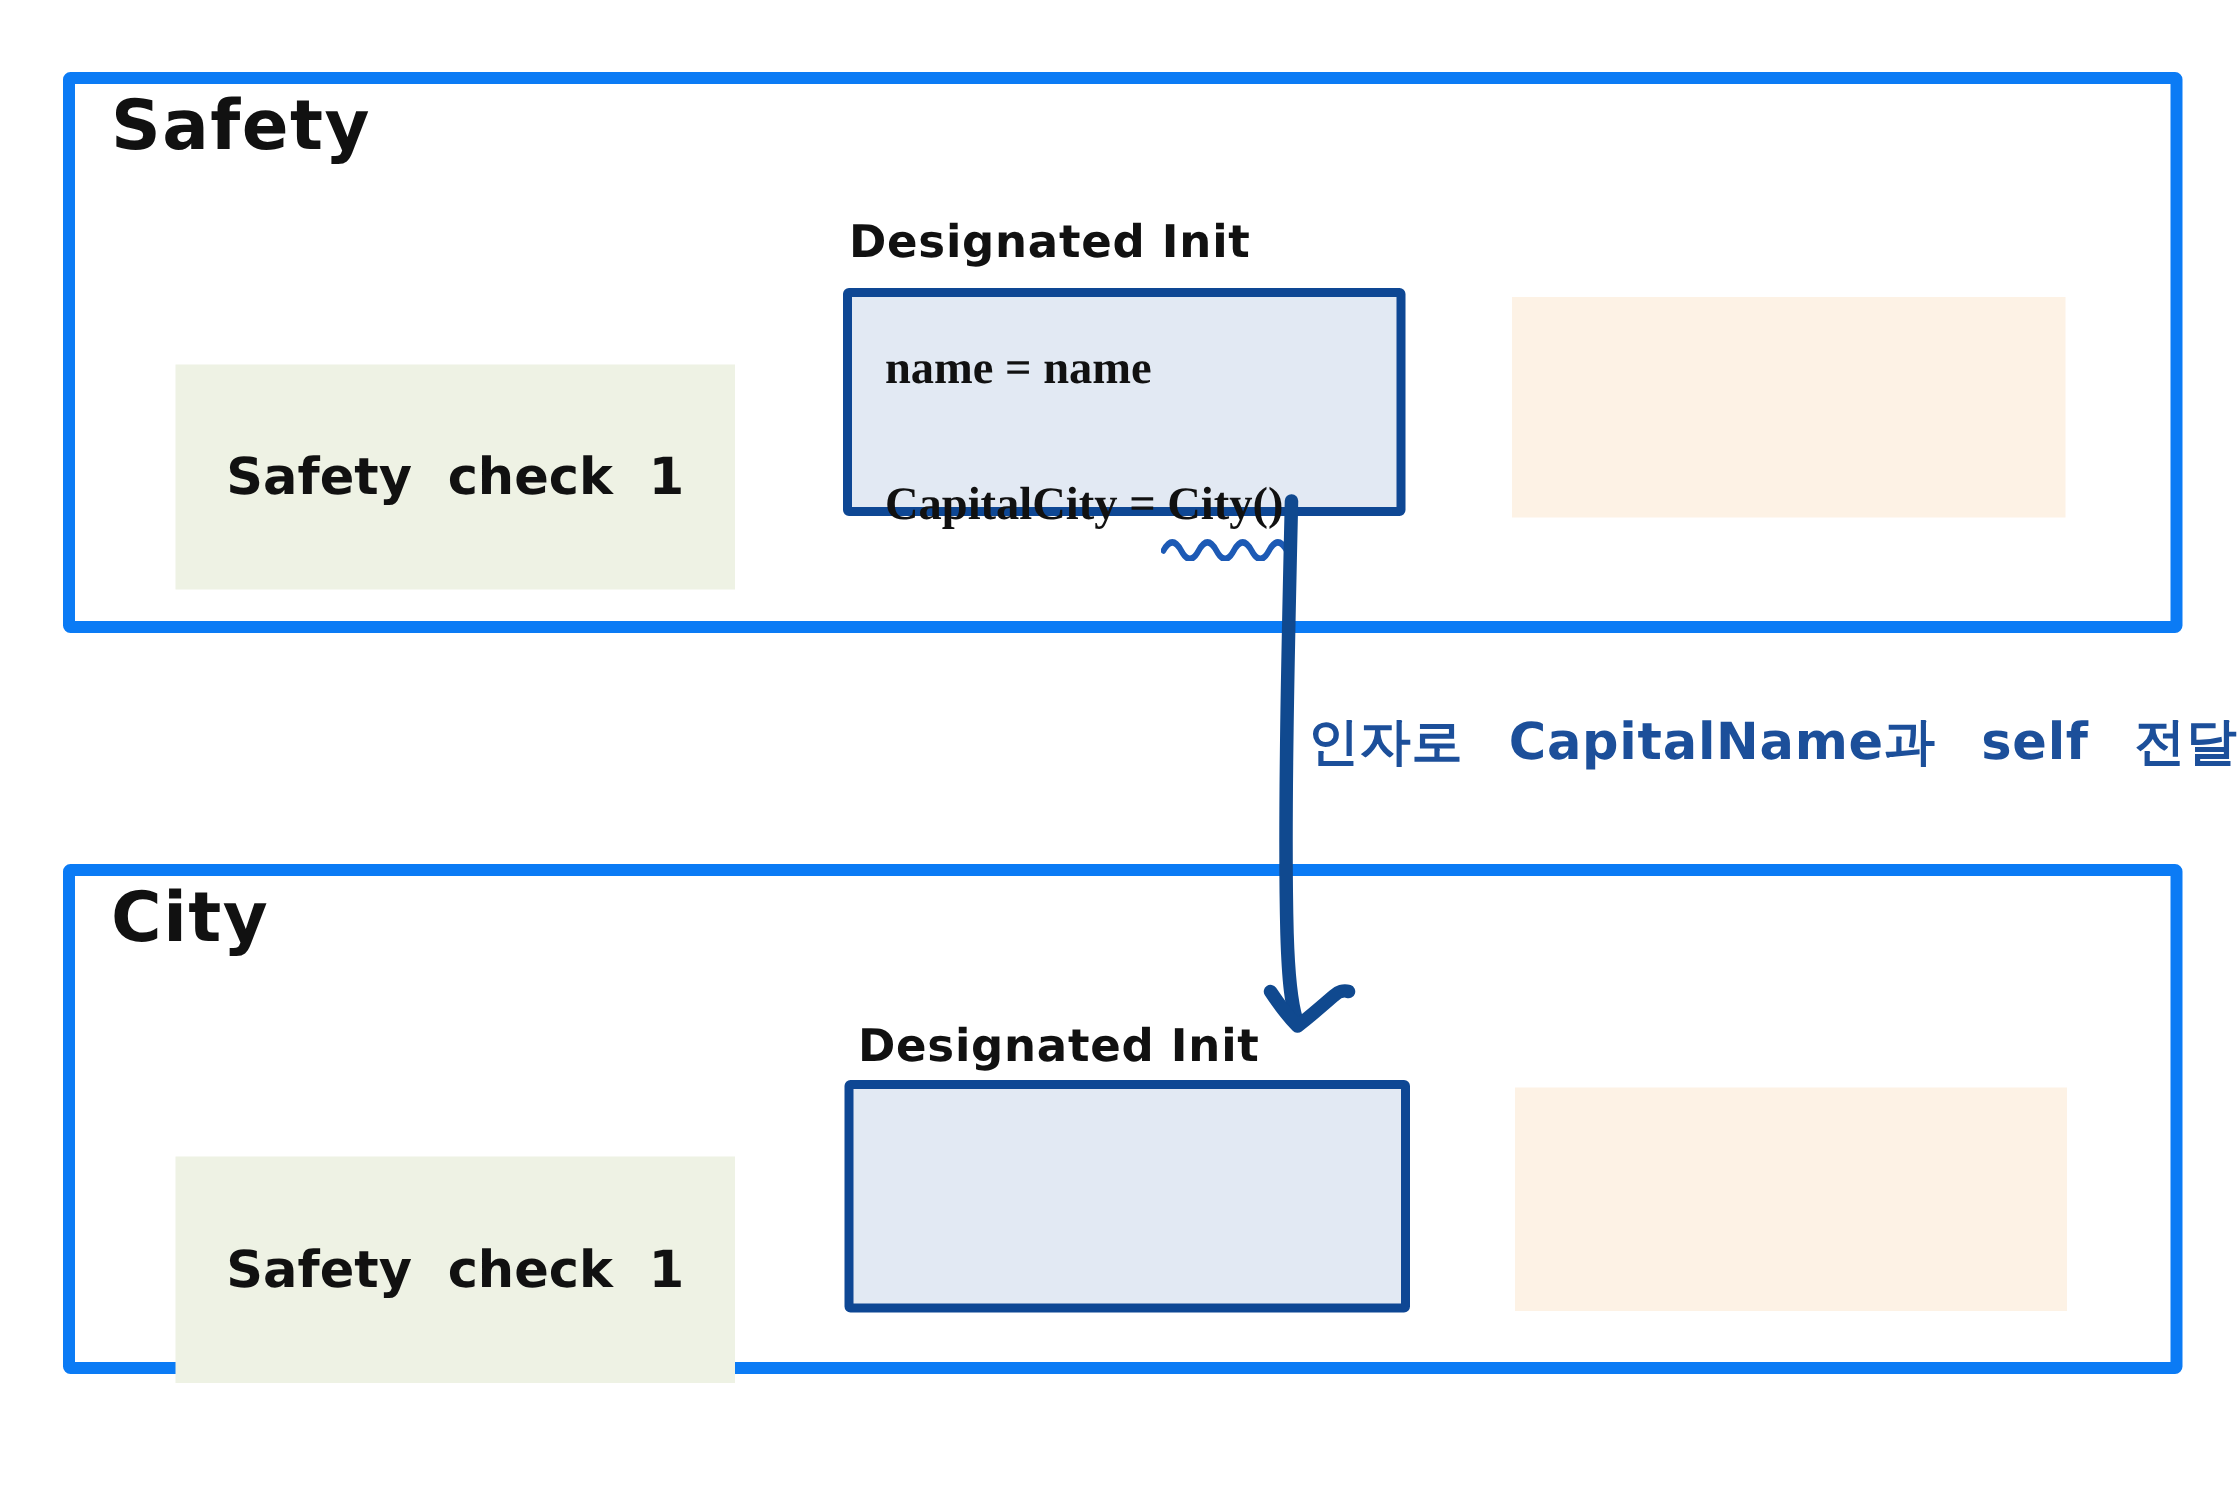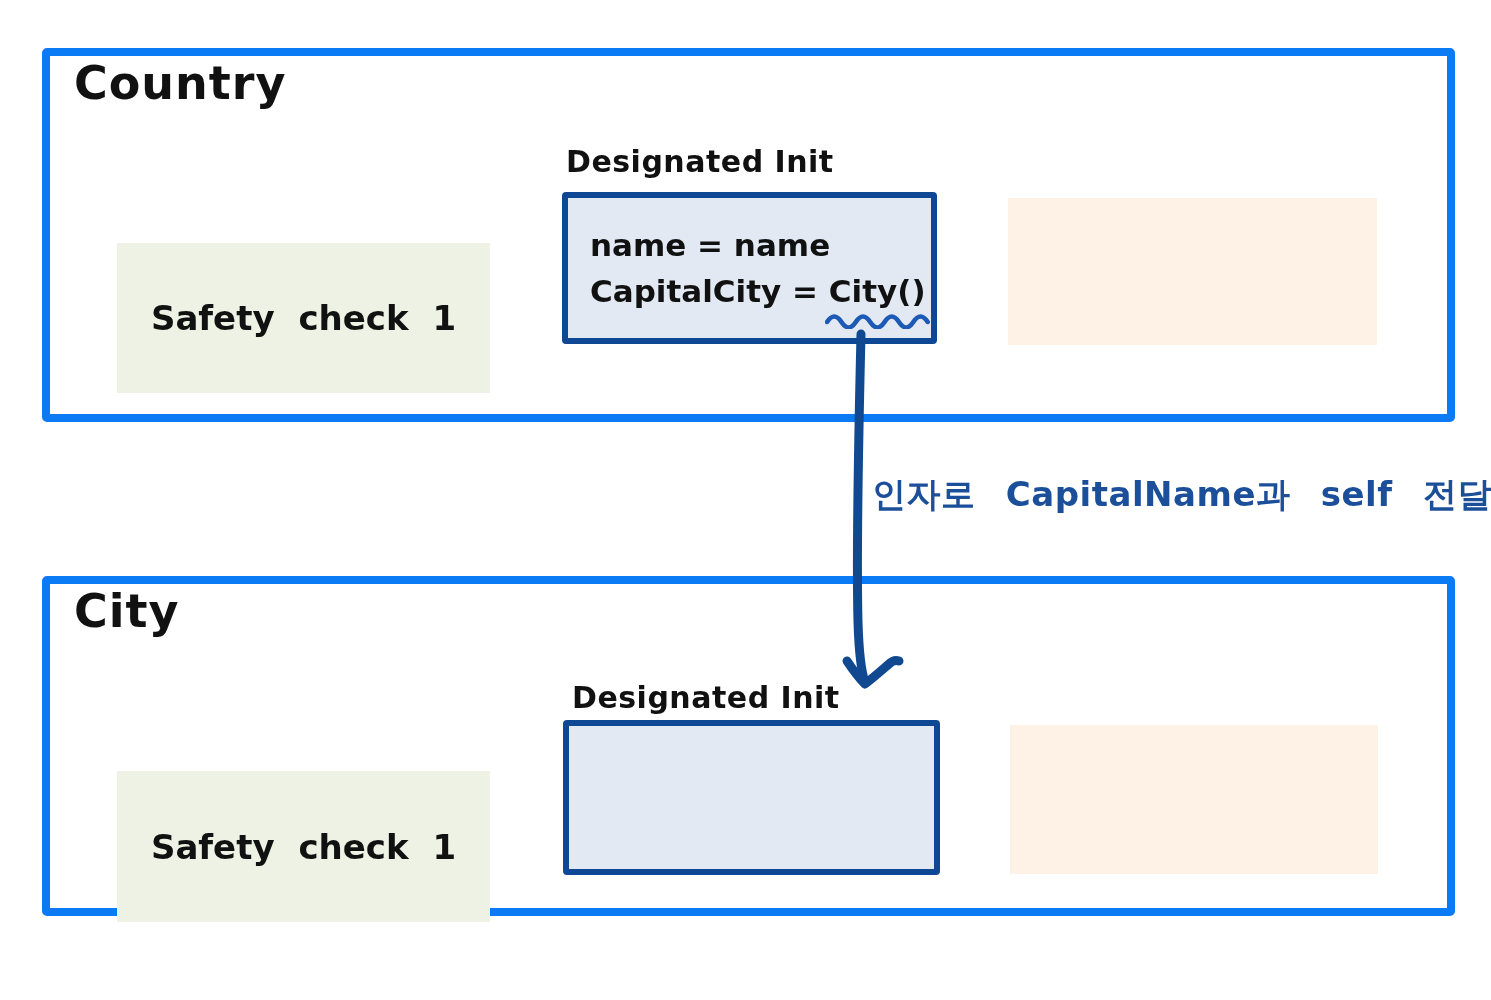--- a/index.html
+++ b/index.html
@@ -45,45 +45,45 @@
     position:absolute;font-size:30px;font-weight:bold;color:var(--ink);
     letter-spacing:0.5px;white-space:nowrap;
   }
   .country .desig-label{left:516px;top:88px;}
   .city .desig-label{left:522px;top:96px;}
 
   .desig-box{
     position:absolute;background:var(--inner-fill);
     border:6px solid var(--inner-border);border-radius:4px;
   }
-  .country .desig-box{left:512px;top:136px;width:375px;height:152px;padding:24px 0 0 22px;}
+  .country .desig-box{left:512px;top:136px;width:375px;height:152px;padding:24px 0 0 22px;font-family:Liberation Serif, serif;}
   .city .desig-box{left:513px;top:136px;width:377px;height:155px;}
 
   .code-line{
     font-size:31px;font-weight:600;color:var(--ink);
     line-height:46px;white-space:nowrap;
   }
-  .call{position:relative;display:inline-block;}
+  .call{position:relative;display:inline-block;margin-top:45px;}
   .call svg{position:absolute;left:-4px;bottom:-15px;width:calc(100% + 8px);height:16px;}
 
   .annotation{
     position:absolute;left:872px;top:472px;
     font-size:34px;font-weight:700;color:var(--annotation);
     word-spacing:18px;letter-spacing:0.5px;white-space:nowrap;
   }
 
   .overlay{position:absolute;left:0;top:0;width:1491px;height:1000px;pointer-events:none;z-index:5;}
 </style>
 </head>
 <body>
 
 <div class="canvas">
 
   <div class="class-box country">
-    <div class="class-title">Country</div>
+    <div class="class-title">Safety</div>
     <div class="phase-box safety">
       <span>Safety check 1</span>
     </div>
     <div class="desig-label">Designated Init</div>
     <div class="desig-box">
       <div class="code-line">name = name</div>
       <div class="code-line">
         <span>CapitalCity =  </span><span class="call"><span>City()</span><svg viewBox="0 0 102 16" preserveAspectRatio="none" aria-hidden="true">
               <path d="M2 9 q7 -11 14 0 q7 11 14 0 q7 -11 14 0 q7 11 14 0 q7 -11 14 0 q7 11 14 0 q7 -11 14 0" fill="none" style="stroke:var(--wave)" stroke-width="4.5" stroke-linecap="round"></path>
             </svg></span>

